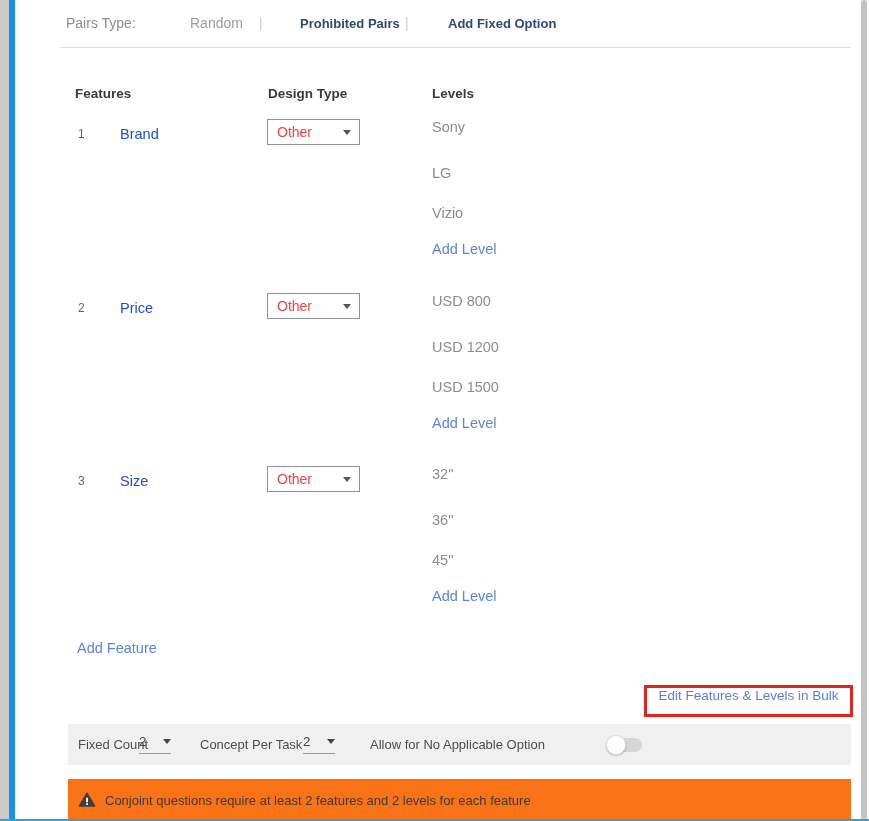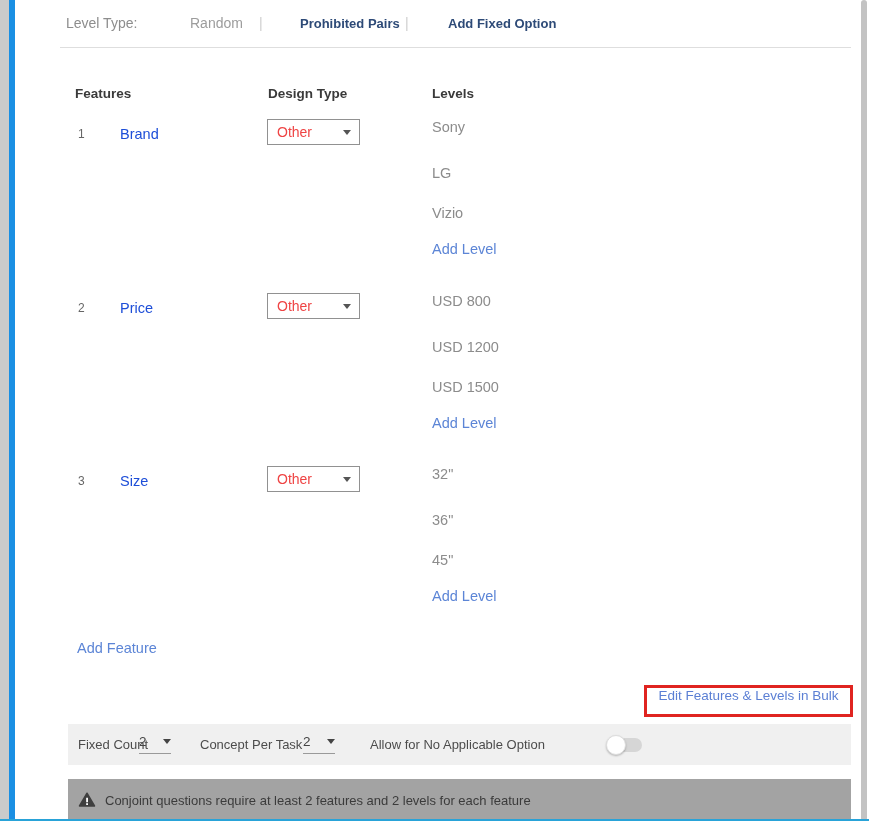--- a/index.html
+++ b/index.html
@@ -67,38 +67,38 @@
   .val-group .val { font-size:13.5px; color:#444; }
   .val-group .dd-caret { width:0; height:0; border-left:4px solid transparent; border-right:4px solid transparent; border-top:5px solid #444; }
   .toggle { position:absolute; left:540px; top:14px; width:34px; height:14px; background:#d6d6d6; border-radius:7px; cursor:pointer; }
   .toggle .knob {
     position:absolute; left:-2px; top:-3px; width:20px; height:20px; background:#fff;
     border:1px solid #ddd; border-radius:50%; box-shadow:0 1px 2px rgba(0,0,0,.25);
   }
 
   
   .notice-bar {
-    position:absolute; left:68px; top:779px; width:783px; height:42px; background:#a3a3a3;
+    position:absolute; left:68px; top:779px; width:783px; height:42px; background:#f97316;
     display:flex; align-items:center; padding-left:10px; gap:9px;
   }
   .notice-bar .n-text { font-size:13px; color:#3b3b3b; white-space:nowrap; }
   .warn-icon { flex:0 0 auto; display:flex; }
 </style>
 </head>
 <body>
 
 <div class="screen">
 
   <div class="gutter-left"></div>
   <div class="accent-left"></div>
   <div class="scrollbar-right"></div>
   <div class="accent-bottom"></div>
 
   <div class="design-bar">
-    <span class="dt-label">Level Type:</span>
+    <span class="dt-label">Pairs Type:</span>
     <span class="dt-random">Random</span>
     <span class="dt-sep1">|</span>
     <a class="dt-prohibited">Prohibited Pairs</a>
     <span class="dt-sep2">|</span>
     <a class="dt-fixed">Add Fixed Option</a>
   </div>
   <div class="divider"></div>
 
   <div class="thead">
     <span class="col-features">Features</span>

